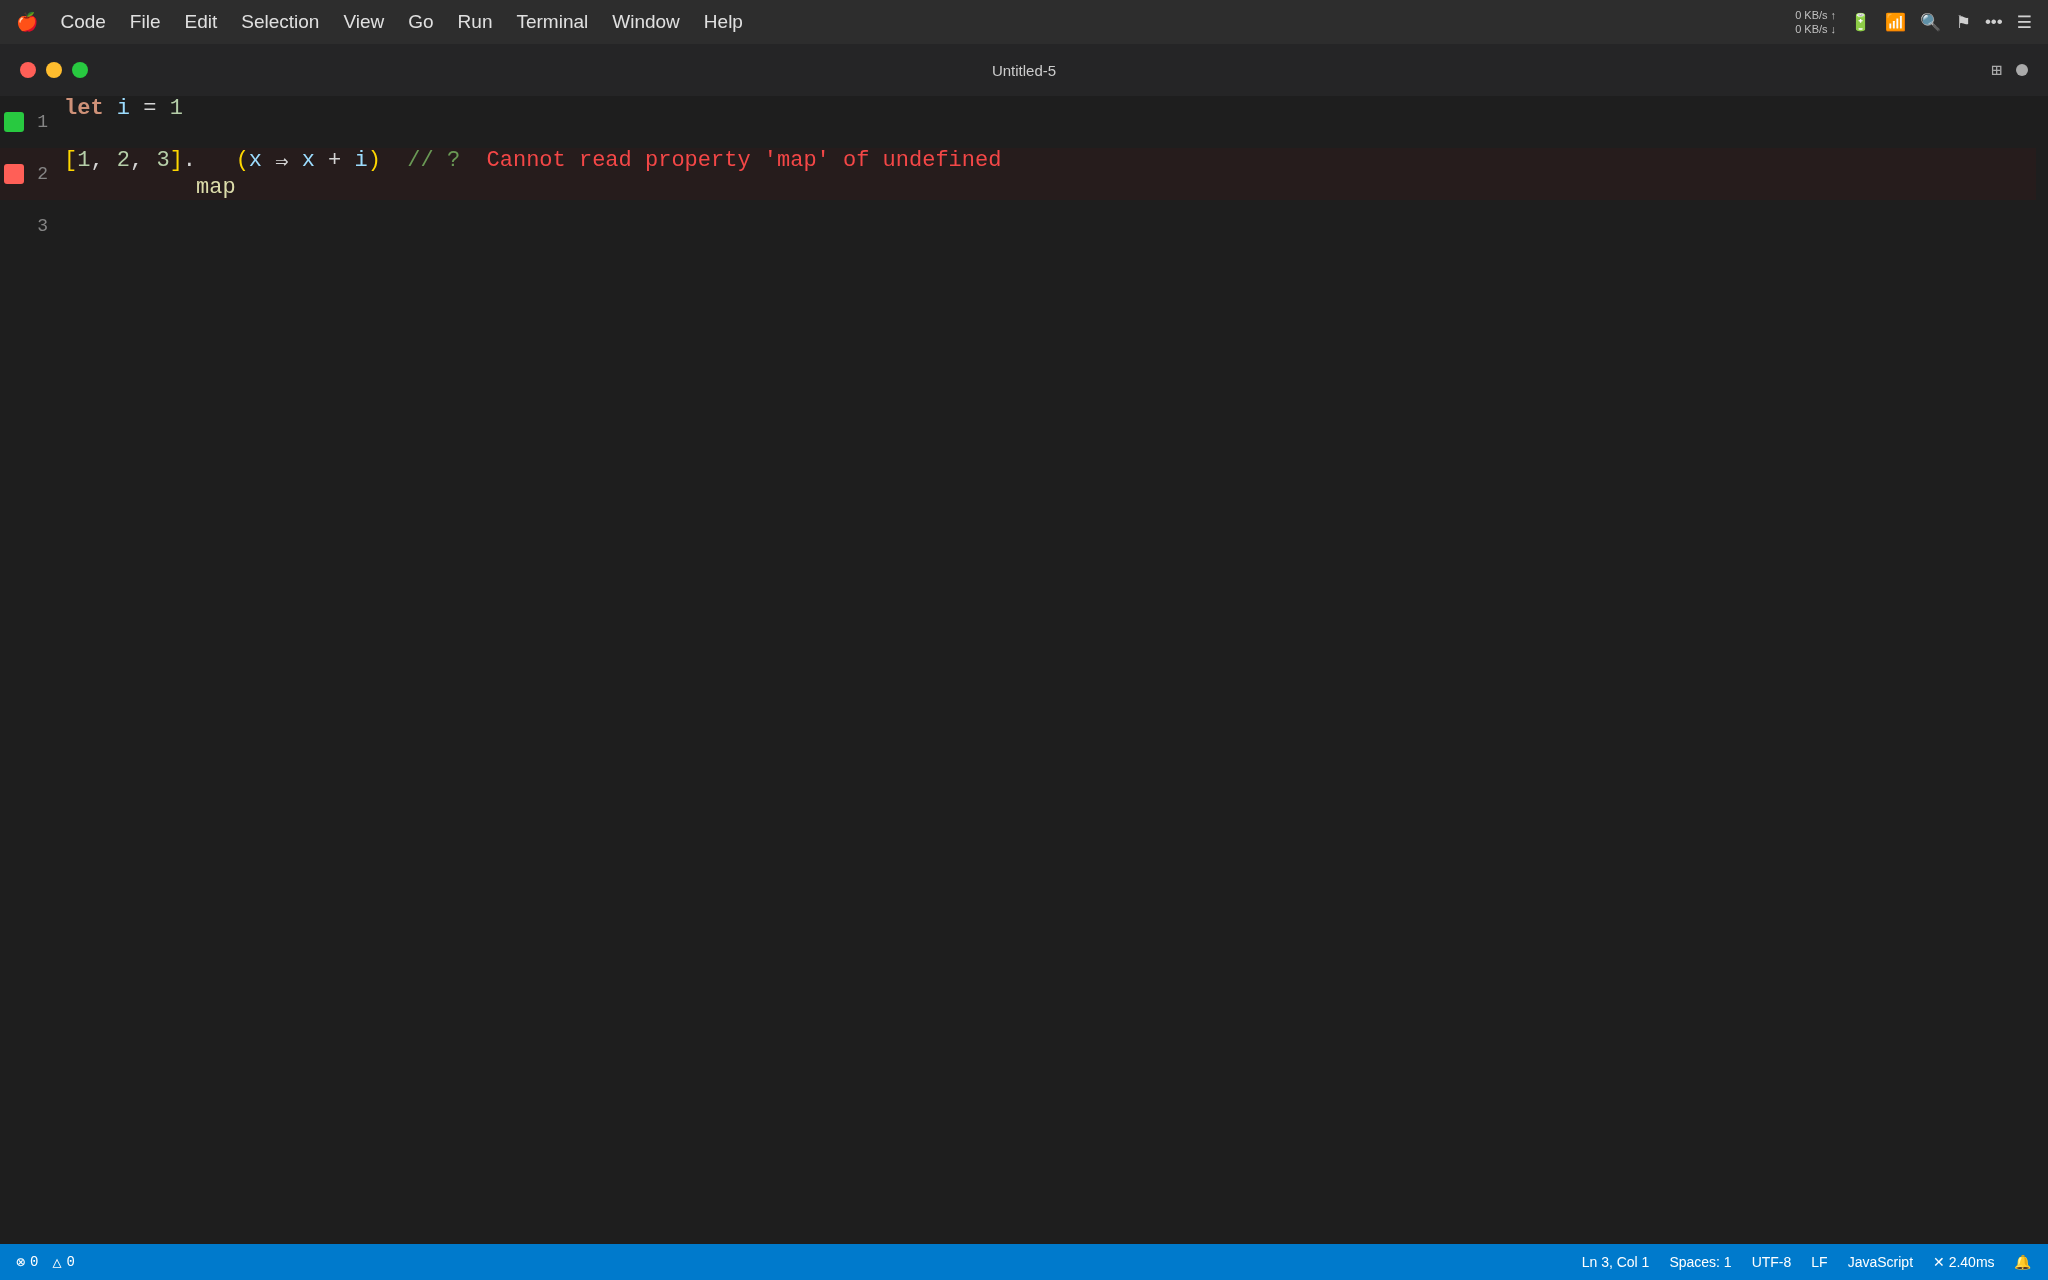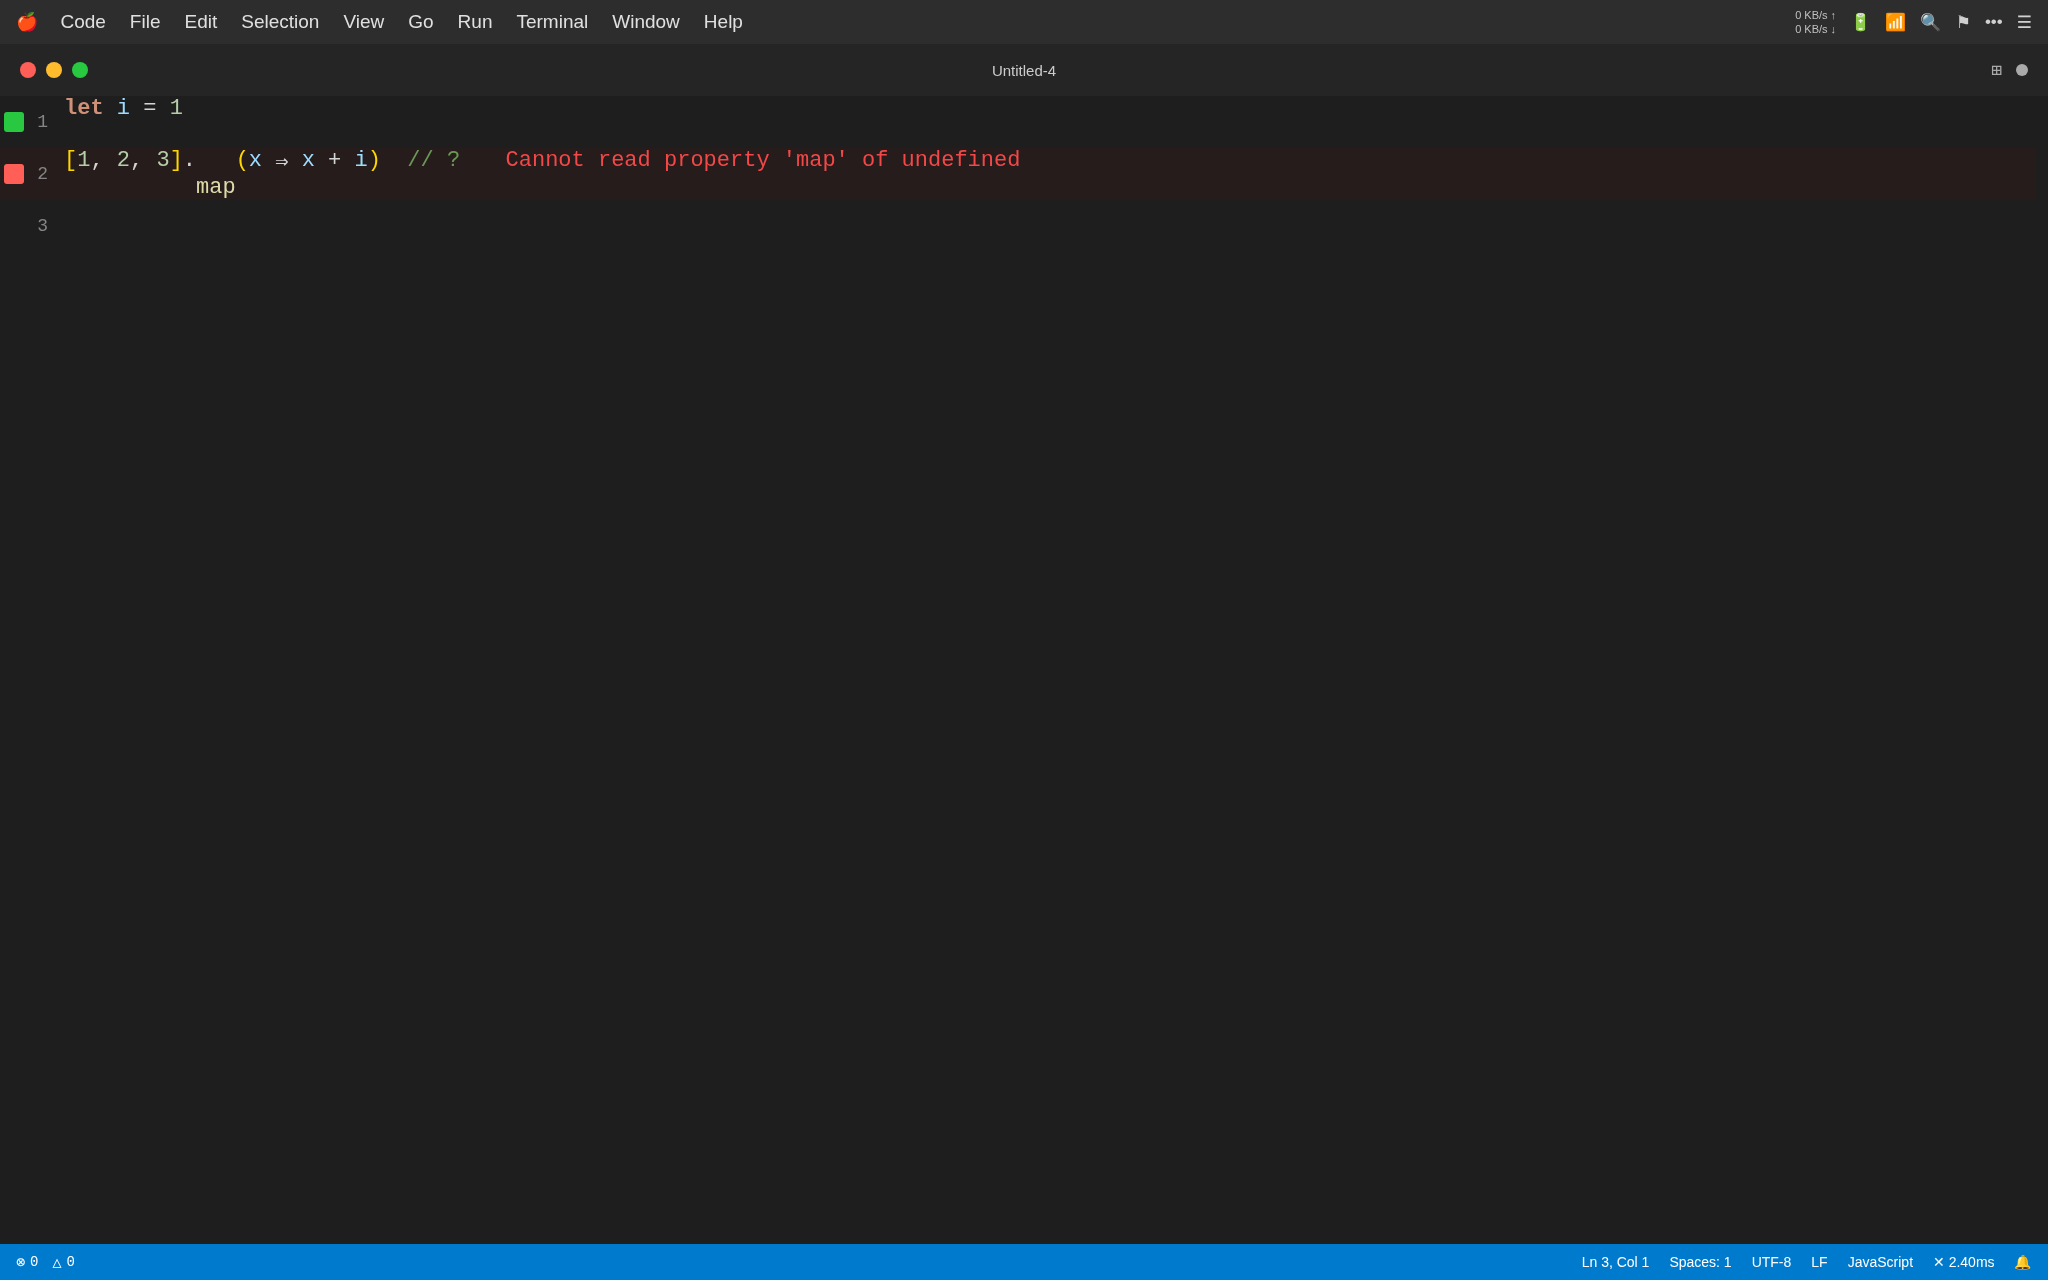--- a/index.html
+++ b/index.html
@@ -194,21 +194,21 @@
 
     
     .t-keyword { color: #ce9178; font-weight: bold; }   
     .t-var { color: #9cdcfe; }
     .t-op { color: #d4d4d4; }
     .t-num { color: #b5cea8; }
     .t-punct { color: #ffd700; }
     .t-method { color: #dcdcaa; margin-top: 27px; }
     .t-param { color: #9cdcfe; }
     .t-comment { color: #6a9955; }
-    .t-error { color: #f44747; margin-left: 19px; }
+    .t-error { color: #f44747; }
     .t-white { color: #d4d4d4; }
 
     
     .error-line-bg {
       background: rgba(255, 0, 0, 0.04);
     }
 
     
     .scrollbar-track {
       width: 12px;
@@ -291,21 +291,21 @@
     <span class="menubar-icon">☰</span>
   </div>
 </div>
 
 <div class="titlebar">
   <div class="window-controls">
     <div class="traffic-light traffic-close"></div>
     <div class="traffic-light traffic-minimize"></div>
     <div class="traffic-light traffic-maximize"></div>
   </div>
-  <span class="title-text">Untitled-4</span>
+  <span class="title-text">Untitled-5</span>
   <div class="titlebar-right">
     <span class="split-icon">⊞</span>
     <div class="dot-icon"></div>
   </div>
 </div>
 
 <div class="editor">
 
   <div class="gutter">
 

